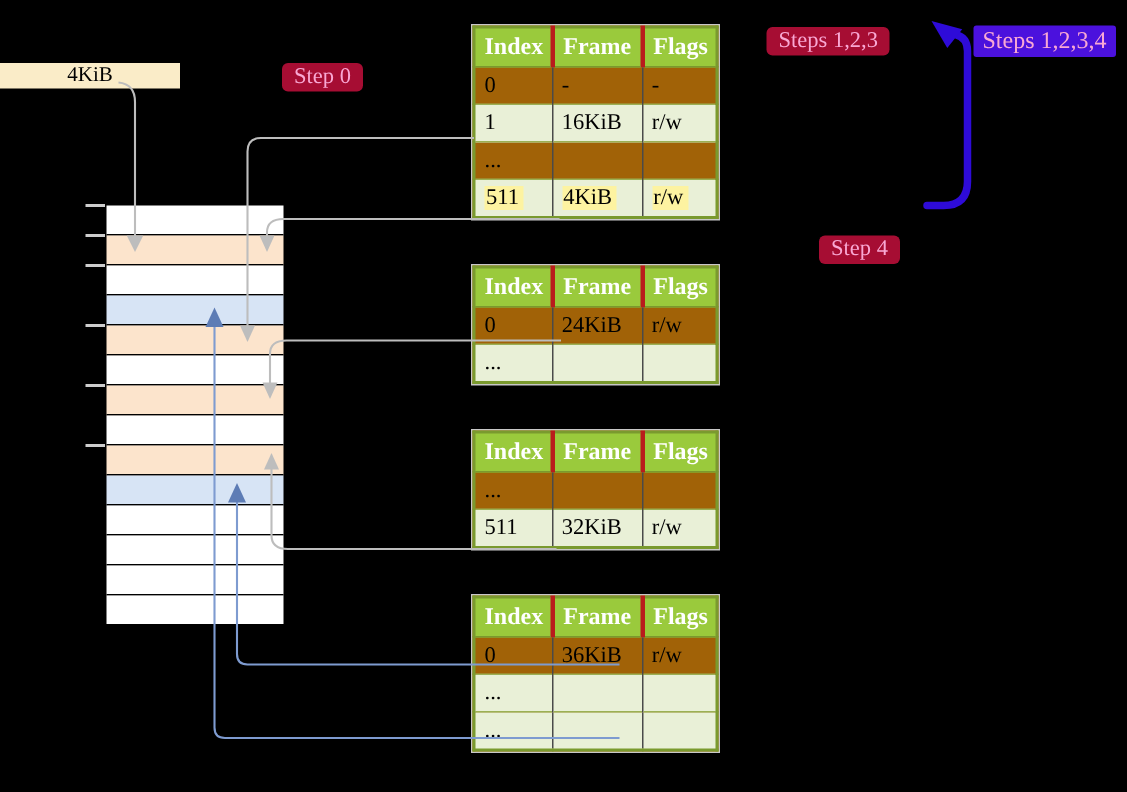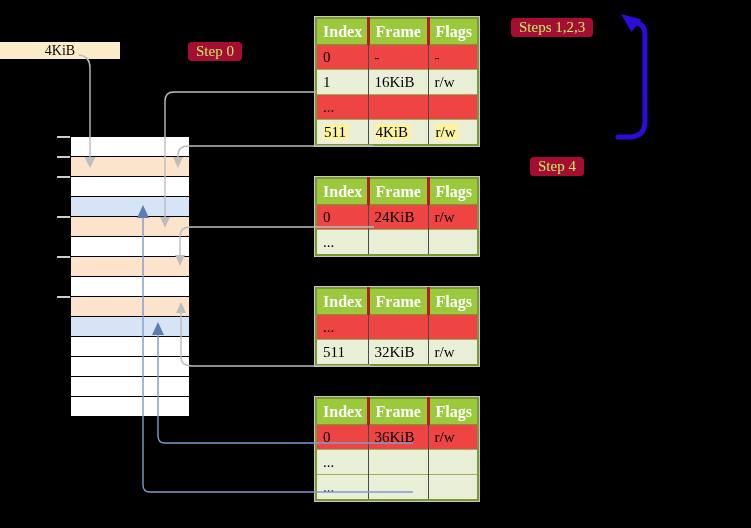--- a/index.html
+++ b/index.html
@@ -5,37 +5,37 @@
   html,body{margin:0;padding:0;background:#000;}
   #canvas{position:relative;width:751px;height:528px;background:var(--background);
           font-family:"Liberation Serif","DejaVu Serif",serif;overflow:hidden;}
 
   
   .mem-label{position:absolute;left:0;top:42px;width:120px;height:17px;
              background:var(--mem_label_bg);color:#000;font-size:14px;line-height:17px;
              text-align:center;}
 
   
-  .badge{position:absolute;color:#bef264;font-size:15px;line-height:17px;
+  .badge{position:absolute;color:#f9a8d4;font-size:15px;line-height:17px;
          padding:1px 8px;border-radius:4px;white-space:nowrap;}
   .badge.red{background:var(--badge_red);}
   .badge.blue{background:var(--badge_blue);font-size:16px;line-height:19px;padding:1px 6px;border-radius:2px;}
 
   
   .memcol{position:absolute;left:70px;top:136px;width:118px;border:1px solid #000;}
   .memrow{height:19px;border-bottom:1px solid #000;background:#fff;}
   .memrow:last-child{border-bottom:none;}
   .memrow.white{background:#fff;}
   .memrow.peach{background:var(--mem_peach);}
   .memrow.blue{background:var(--mem_blue);}
   .tick{position:absolute;left:57px;width:13px;height:2px;background:#cdcdcd;}
 
   
   table.ptable{position:absolute;left:315px;border-collapse:collapse;table-layout:fixed;
-               background:#ef4444;border:2px solid var(--table_border);
+               background:#a16207;border:2px solid var(--table_border);
                box-shadow:0 0 0 1px #c8c8c8;font-size:15px;color:#000;}
   .ptable th{background:var(--table_header_bg);color:#fff;font-weight:bold;font-size:16px;
              text-align:left;height:25px;padding:0 0 0 6px;
              border-left:3px solid #b91c1c;border-bottom:1px solid var(--table_border);}
   .ptable th:first-child{border-left:none;}
   .ptable td{height:24px;line-height:24px;padding:0 0 0 6px;
              border-left:1px solid #4a4a4a;border-top:1px solid #9bb054;}
   .ptable td:first-child{border-left:none;}
   .ptable tr.alt td{background:var(--row_shade);}
   .hl{background:var(--highlight);padding:0 3px 0 1px;}
@@ -51,21 +51,22 @@
 </style>
 </head>
 <body>
 
 <div id="canvas">
 
   <div class="mem-label">4KiB</div>
 
   <div class="badge red" style="left:188px;top:42px;">Step 0</div>
   <div class="badge red" style="left:511px;top:18px;">Steps 1,2,3</div>
-  <div class="badge red" style="left:530px;top:157px;text-align:right;">Step 4</div>
+  <div class="badge blue" style="left:649px;top:17px;">Steps 1,2,3,4</div>
+  <div class="badge red" style="left:546px;top:157px;text-align:right;">Step 4</div>
 
   <div class="memcol">
     <div class="memrow white"></div>
     <div class="memrow peach"></div>
     <div class="memrow white"></div>
     <div class="memrow blue"></div>
     <div class="memrow peach"></div>
     <div class="memrow white"></div>
     <div class="memrow peach"></div>
     <div class="memrow white"></div>

